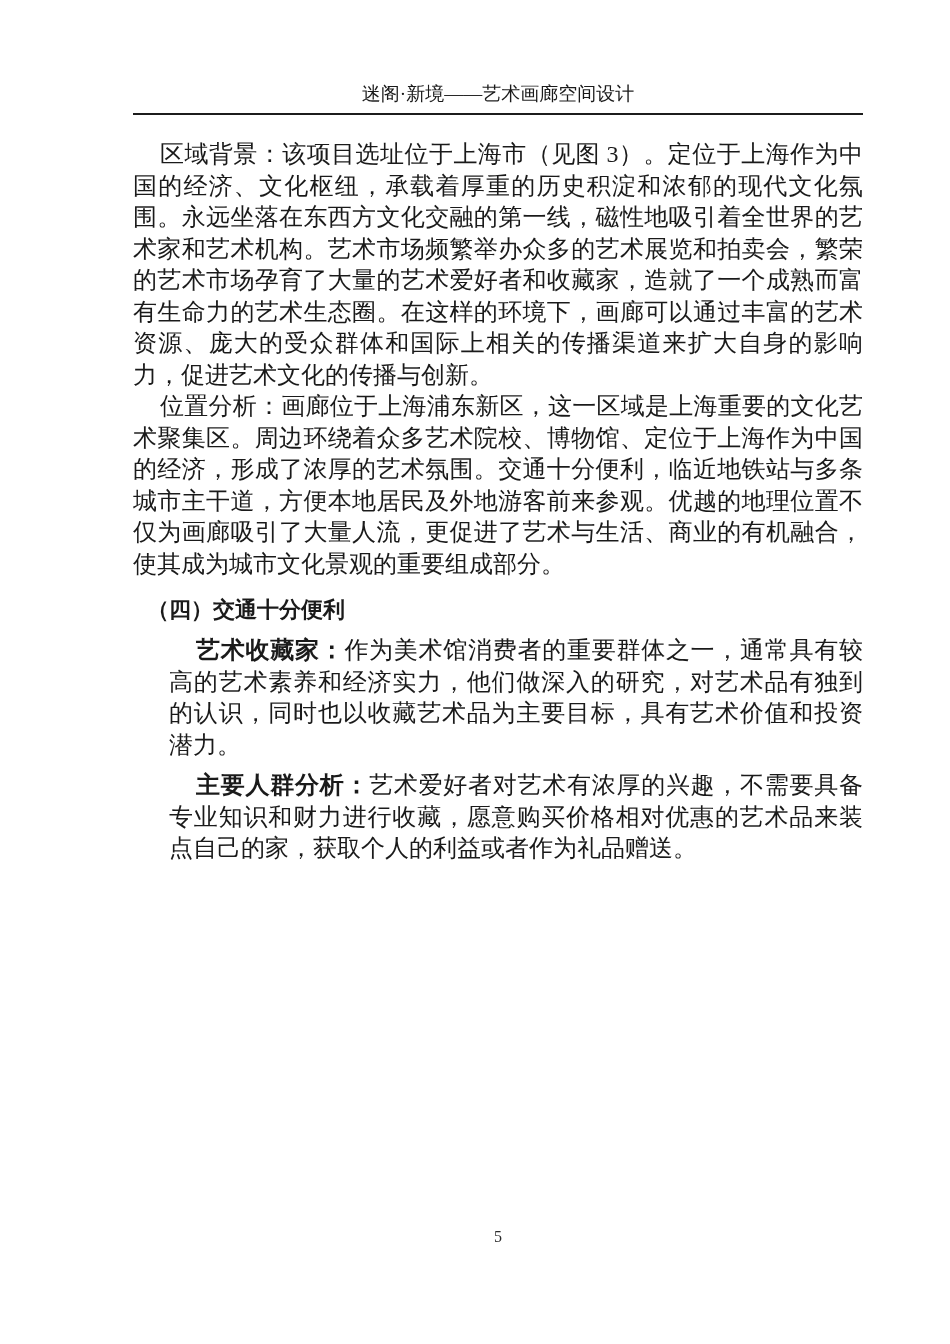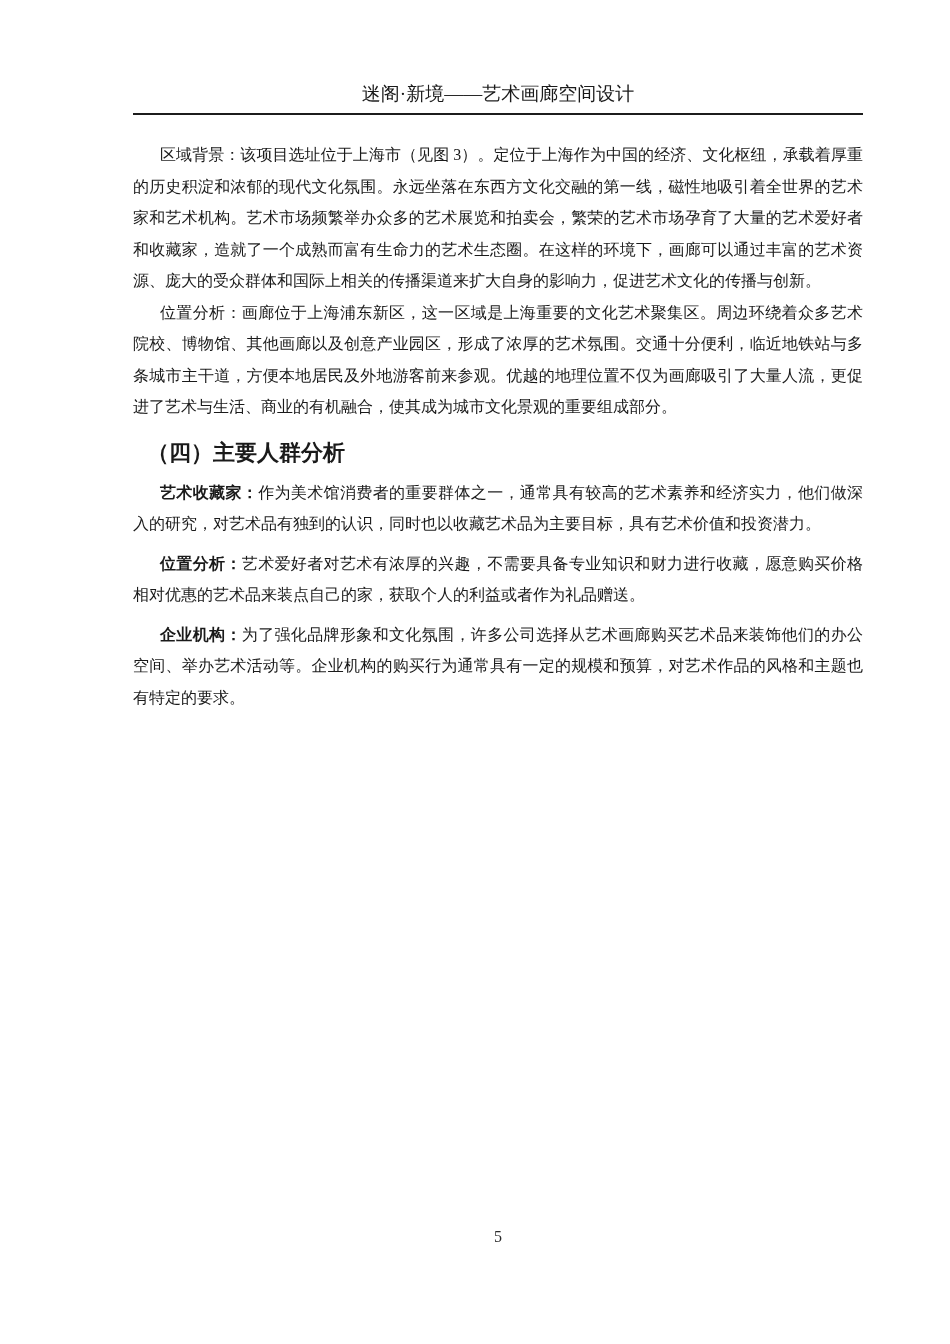--- a/index.html
+++ b/index.html
@@ -22,36 +22,37 @@
     text-align: center;
     font-size: 19px;
     line-height: 24px;
     padding-bottom: 7px;
     border-bottom: 2px solid #1c1c1c;
   }
   .body-text {
     margin-top: 24px;
   }
   .body-text p {
-    font-size: 16px;
+    font-size: 24px;
     line-height: 31.5px;
     text-align: justify;
     text-justify: inter-ideograph;
     text-indent: 27px;
   }
   .section-heading {
     font-family: "Liberation Sans", "DejaVu Sans", sans-serif;
     font-weight: bold;
     font-size: 22px;
     line-height: 33px;
     margin-top: 13px;
     text-indent: 14px;
   }
   .audience-para {
     margin-top: 8px;
+    margin-left: 36px;
   }
   .lead {
     font-family: "Liberation Sans", "DejaVu Sans", sans-serif;
     font-weight: bold;
   }
   .page-footer {
     position: absolute;
     top: 1228px;
     left: 133px;
     width: 730px;
@@ -69,36 +70,33 @@
     <span>迷阁·新境——艺术画廊空间设计</span>
   </div>
 
   <div class="content-col body-text">
 
     <p>
       <span>区域背景：该项目选址位于上海市（见图 3）。定位于上海作为中国的经济、文化枢纽，承载着厚重的历史积淀和浓郁的现代文化氛围。永远坐落在东西方文化交融的第一线，磁性地吸引着全世界的艺术家和艺术机构。艺术市场频繁举办众多的艺术展览和拍卖会，繁荣的艺术市场孕育了大量的艺术爱好者和收藏家，造就了一个成熟而富有生命力的艺术生态圈。在这样的环境下，画廊可以通过丰富的艺术资源、庞大的受众群体和国际上相关的传播渠道来扩大自身的影响力，促进艺术文化的传播与创新。</span>
     </p>
 
     <p>
-      <span>位置分析：画廊位于上海浦东新区，这一区域是上海重要的文化艺术聚集区。周边环绕着众多艺术院校、博物馆、其他画廊以及创意产业园区，形成了浓厚的艺术氛围。交通十分便利，临近地铁站与多条城市主干道，方便本地居民及外地游客前来参观。优越的地理位置不仅为画廊吸引了大量人流，更促进了艺术与生活、商业的有机融合，使其成为城市文化景观的重要组成部分。</span>
+      <span>位置分析：画廊位于上海浦东新区，这一区域是上海重要的文化艺术聚集区。周边环绕着众多艺术院校、博物馆、定位于上海作为中国的经济，形成了浓厚的艺术氛围。交通十分便利，临近地铁站与多条城市主干道，方便本地居民及外地游客前来参观。优越的地理位置不仅为画廊吸引了大量人流，更促进了艺术与生活、商业的有机融合，使其成为城市文化景观的重要组成部分。</span>
     </p>
 
-    <h2 class="section-heading">（四）主要人群分析</h2>
+    <h2 class="section-heading">（四）交通十分便利</h2>
 
     <p class="audience-para">
       <span class="lead">艺术收藏家：</span><span>作为美术馆消费者的重要群体之一，通常具有较高的艺术素养和经济实力，他们做深入的研究，对艺术品有独到的认识，同时也以收藏艺术品为主要目标，具有艺术价值和投资潜力。</span>
     </p>
 
     <p class="audience-para">
-      <span class="lead">位置分析：</span><span>艺术爱好者对艺术有浓厚的兴趣，不需要具备专业知识和财力进行收藏，愿意购买价格相对优惠的艺术品来装点自己的家，获取个人的利益或者作为礼品赠送。</span>
+      <span class="lead">主要人群分析：</span><span>艺术爱好者对艺术有浓厚的兴趣，不需要具备专业知识和财力进行收藏，愿意购买价格相对优惠的艺术品来装点自己的家，获取个人的利益或者作为礼品赠送。</span>
     </p>
 
-    <p class="audience-para">
-      <span class="lead">企业机构：</span><span>为了强化品牌形象和文化氛围，许多公司选择从艺术画廊购买艺术品来装饰他们的办公空间、举办艺术活动等。企业机构的购买行为通常具有一定的规模和预算，对艺术作品的风格和主题也有特定的要求。</span>
-    </p>
 
 
 
   </div>
 
   <div class="page-footer">
     <span>5</span>
   </div>
 
 </div>

